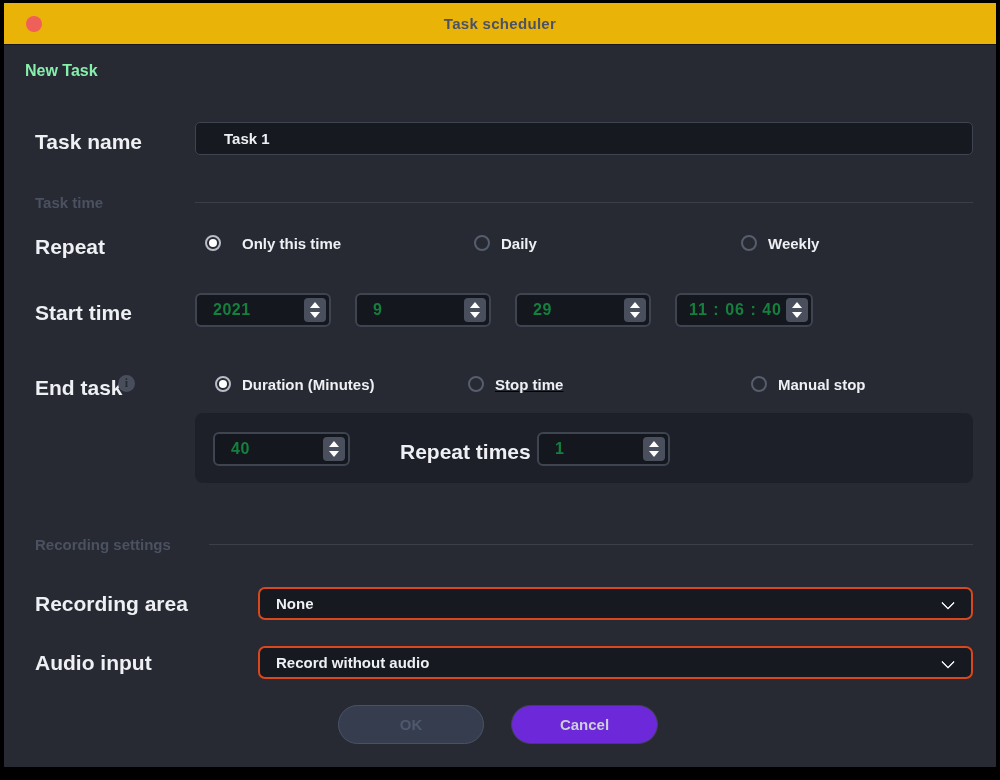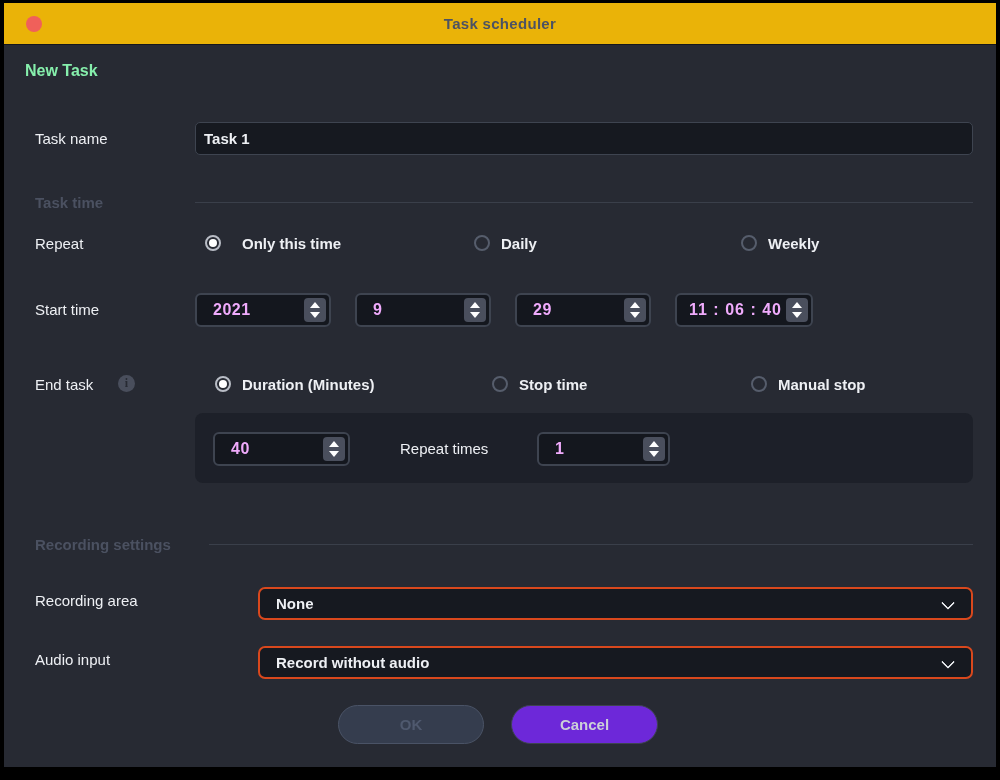--- a/index.html
+++ b/index.html
@@ -13,42 +13,42 @@
               background:#eab308; border-bottom:1px solid #15171d; }
   .traffic-light { position:absolute; left:22px; top:13px; width:16px; height:16px;
               border-radius:50%; background:#f0605a; }
   .win-title { position:absolute; left:0; top:12px; width:100%; text-align:center;
               color:#4c5263; font-size:15px; font-weight:700; letter-spacing:.3px; }
 
   .content { position:absolute; left:0; top:43px; width:100%; height:721px; }
 
   .heading { position:absolute; left:21px; top:16px; color:#86efac; font-size:16px; font-weight:700; }
 
-  .label { position:absolute; left:31px; color:#eef0f4; font-size:15px; font-weight:400; }
+  .label { position:absolute; left:31px; color:#eef0f4; font-size:21px; font-weight:700; }
   .section-label { position:absolute; left:31px; color:#4b5161; font-size:15px; font-weight:700; }
   .divider { position:absolute; height:1px; background:#3a3f4a; }
 
   
   .text-input { position:absolute; left:191px; top:76px; width:778px; height:33px;
               background:#161920; border:1px solid #3e4450; border-radius:5px;
-              color:#eef0f4; font-size:15px; font-weight:700; padding:0 8px;
+              color:#eef0f4; font-size:15px; font-weight:700; padding:0 28px;
               font-family:"Liberation Sans", sans-serif; outline:none; }
 
   
   .radio-item { position:absolute; display:flex; align-items:center; gap:11px; height:20px; }
   .radio { width:16px; height:16px; border-radius:50%; border:2px solid #565d6c; flex:0 0 auto;
            display:flex; align-items:center; justify-content:center; }
   .radio.checked { border-color:#b9bdc6; }
   .radio.checked::after { content:""; width:8px; height:8px; border-radius:50%; background:#ffffff; }
   .radio-label { color:#eef0f4; font-size:15px; font-weight:700; white-space:nowrap; }
 
   
   .spinner { position:absolute; height:34px; background:#14171e; border:2px solid #3e4450;
              border-radius:6px; display:flex; align-items:center; padding-left:16px; }
-  .spin-val { color:#f0abfc; font-size:16px; font-weight:700; letter-spacing:.5px; }
+  .spin-val { color:#15803d; font-size:16px; font-weight:700; letter-spacing:.5px; }
   .spin-btns { position:absolute; right:3px; top:3px; bottom:3px; width:22px;
              background:#4a4f5d; border-radius:4px; display:flex; flex-direction:column;
              align-items:center; justify-content:center; gap:4px; cursor:pointer; }
   .tri-up { width:0; height:0; border-left:5px solid transparent; border-right:5px solid transparent;
              border-bottom:6px solid #fff; }
   .tri-down { width:0; height:0; border-left:5px solid transparent; border-right:5px solid transparent;
              border-top:6px solid #fff; }
 
   
   .panel { position:absolute; left:191px; top:367px; width:778px; height:70px;
@@ -139,21 +139,21 @@
           <span class="tri-down"></span>
         </span>
     </div>
 
     <div class="label" style="top:330px;">End task</div>
     <span class="info-icon" style="left:114px; top:329px;">i</span>
     <div class="radio-item" style="left:211px; top:328px;">
       <span class="radio checked"></span>
       <span class="radio-label">Duration (Minutes)</span>
     </div>
-    <div class="radio-item" style="left:488px; top:328px;">
+    <div class="radio-item" style="left:464px; top:328px;text-decoration:underline;">
       <span class="radio"></span>
       <span class="radio-label">Stop time</span>
     </div>
     <div class="radio-item" style="left:747px; top:328px;">
       <span class="radio"></span>
       <span class="radio-label">Manual stop</span>
     </div>
 
     <div class="panel">
       <div class="spinner" style="left:18px; top:19px; width:137px; background:#14171e;">

